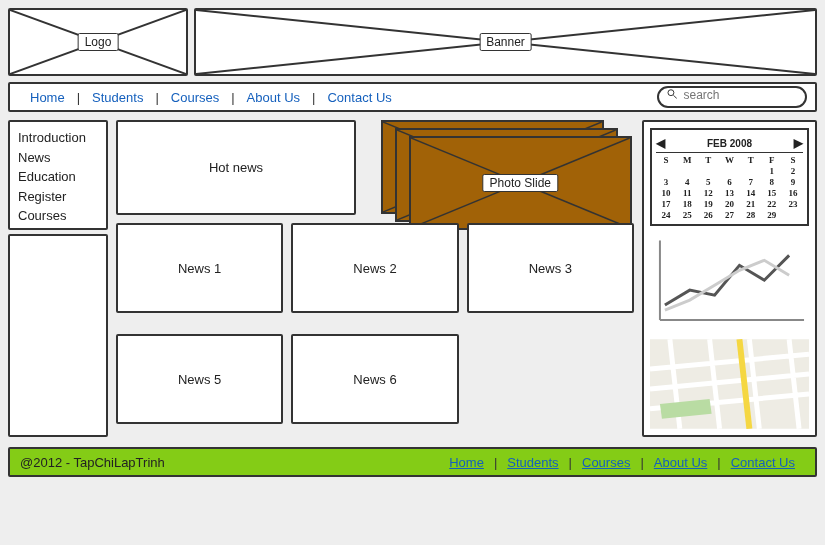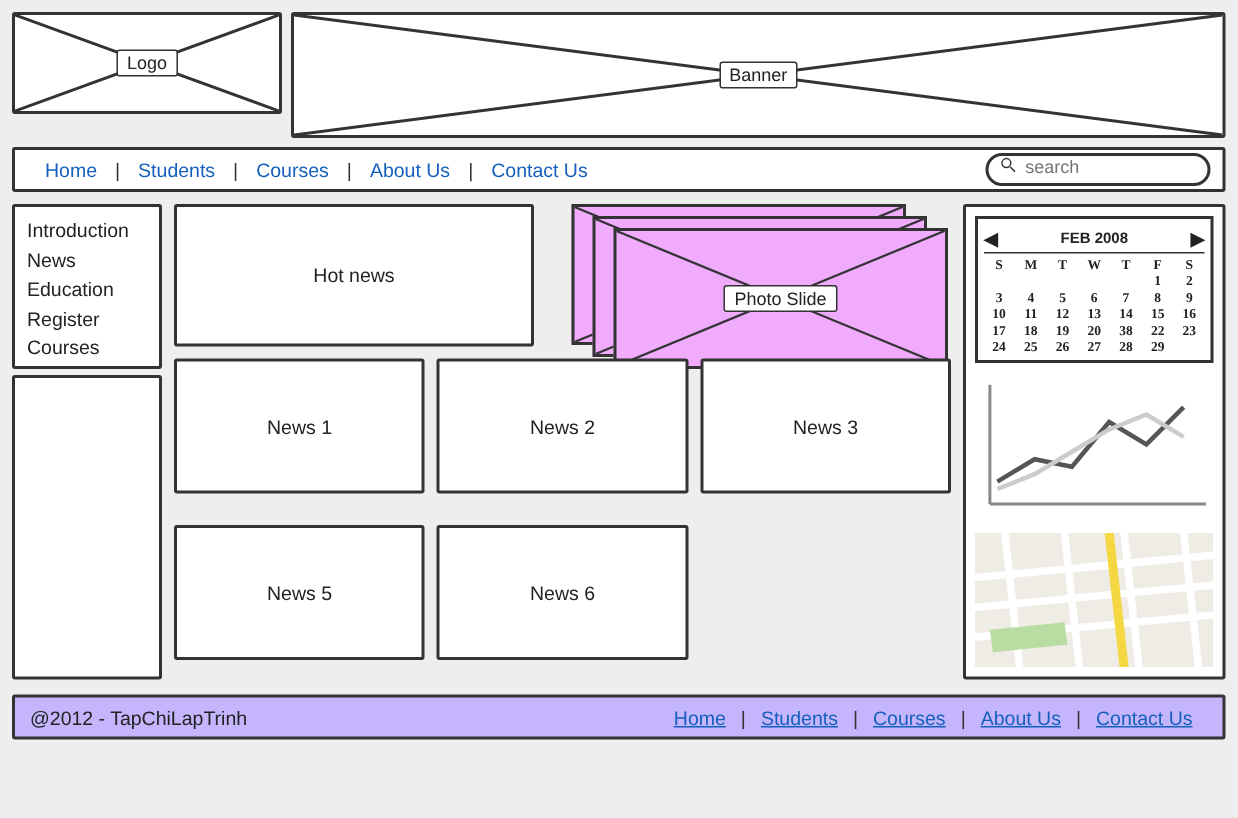--- a/index.html
+++ b/index.html
@@ -23,21 +23,21 @@
     background: #fff;
     border: 1px solid #333;
     padding: 1px 6px;
     font-size: 12px;
     border-radius: 2px;
     white-space: nowrap;
   }
   
   .header { display: flex; gap: 6px; margin-bottom: 6px; }
   .logo { width: 180px; height: 68px; }
-  .banner { flex: 1; height: 84px; }
+  .banner { flex: 1; height: 68px; }
   
   .navbar {
     border: 2px solid #333; background: #fff; border-radius: 2px;
     height: 30px; display: flex; align-items: center; padding: 0 8px;
     gap: 0; margin-bottom: 8px;
   }
   .navlink { color: #1560bd; padding: 0 12px; cursor: pointer; }
   .navsep { color: #333; }
   .navspacer { flex: 1; }
   .searchwrap {
@@ -53,38 +53,38 @@
   .main { display: flex; gap: 8px; }
   .leftcol { width: 100px; display: flex; flex-direction: column; gap: 4px; }
   .sidemenu { height: 110px; padding: 6px 8px; line-height: 1.5; }
   .sidemenu div { cursor: pointer; }
   .sidepanel { flex: 1; min-height: 180px; }
   .center { flex: 1; display: flex; flex-direction: column; gap: 8px; }
   .toprow { display: flex; gap: 25px; height: 95px; }
   .hotnews { width: 240px; display:flex; align-items:center; justify-content:center; }
   .photoslide { flex: 1; position: relative; background: transparent; border: none; }
   .stacked {
-    position: absolute; border: 2px solid #333; background: #f0abfc;
+    position: absolute; border: 2px solid #333; background: #a16207;
     height: 94px;
   }
   .stacked svg.x { position:absolute; inset:0; width:100%; height:100%; }
   .newsgrid { display: grid; grid-template-columns: repeat(3,1fr); grid-template-rows: repeat(2,1fr); gap: 8px; flex:1; }
   .newsitem { display:flex; align-items:center; justify-content:center; height: 90px; }
   .rightcol { width: 175px; display:flex; flex-direction:column; gap:8px; border:2px solid #333; background:#fff; padding:6px; border-radius:2px; }
   .calendar { border:2px solid #333; background:#fff; padding:4px; font-size:10px; }
   .calhead { display:flex; align-items:center; justify-content:space-between; font-weight:bold; border-bottom:1px solid #333; padding:2px 0; }
   .calarrow { cursor:pointer; font-size:12px; }
   .calgrid { display:grid; grid-template-columns: repeat(7,1fr); text-align:center; gap:1px; margin-top:2px; font-family: "Comic Sans MS", cursive; font-weight:bold; font-size:9px;}
   .caldow { font-weight:bold; }
   .chart { flex:1; min-height: 95px; position:relative; }
   .mapbox { height: 90px; position:relative; overflow:hidden; }
   .mapbox svg { width:100%; height:100%; }
   
   .footer {
-    border: 2px solid #333; background:#c4b5fd; border-radius:2px; height:30px;
+    border: 2px solid #333; background:#84cc16; border-radius:2px; height:30px;
     display:flex; align-items:center; padding:0 10px; margin-top:10px;
     justify-content: space-between;
   }
   .footlinks { display:flex; gap:0; }
   .footlink { color:#1560bd; text-decoration: underline; padding:0 10px; cursor:pointer; }
   .footsep { color:#333; }
 </style>
 </head>
 <body>
 
@@ -216,21 +216,21 @@
           <span>11</span>
           <span>12</span>
           <span>13</span>
           <span>14</span>
           <span>15</span>
           <span>16</span>
         <span>17</span>
           <span>18</span>
           <span>19</span>
           <span>20</span>
-          <span>38</span>
+          <span>21</span>
           <span>22</span>
           <span>23</span>
         <span>24</span>
           <span>25</span>
           <span>26</span>
           <span>27</span>
           <span>28</span>
           <span>29</span>
       </div>
     </div>

